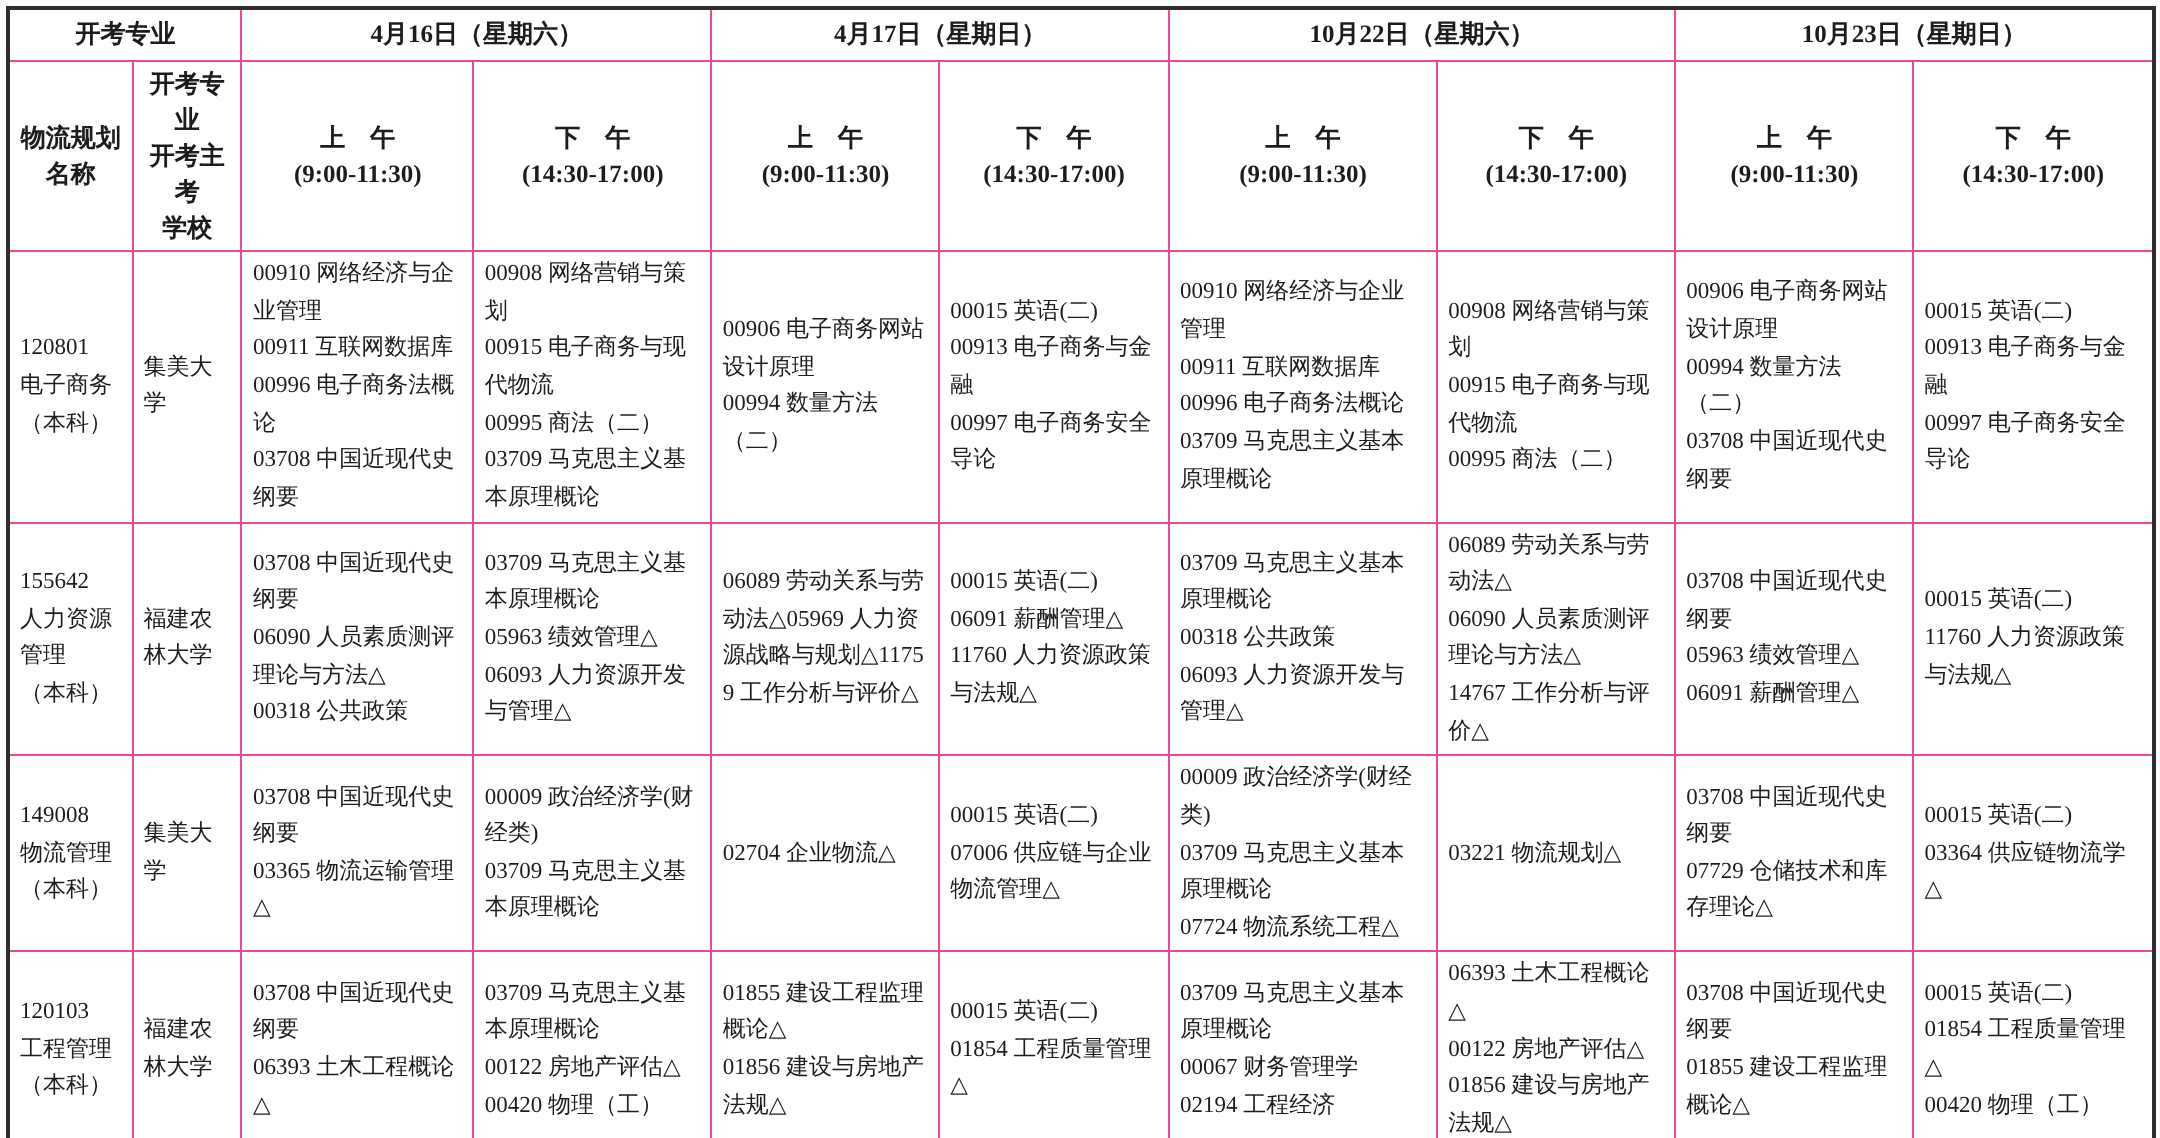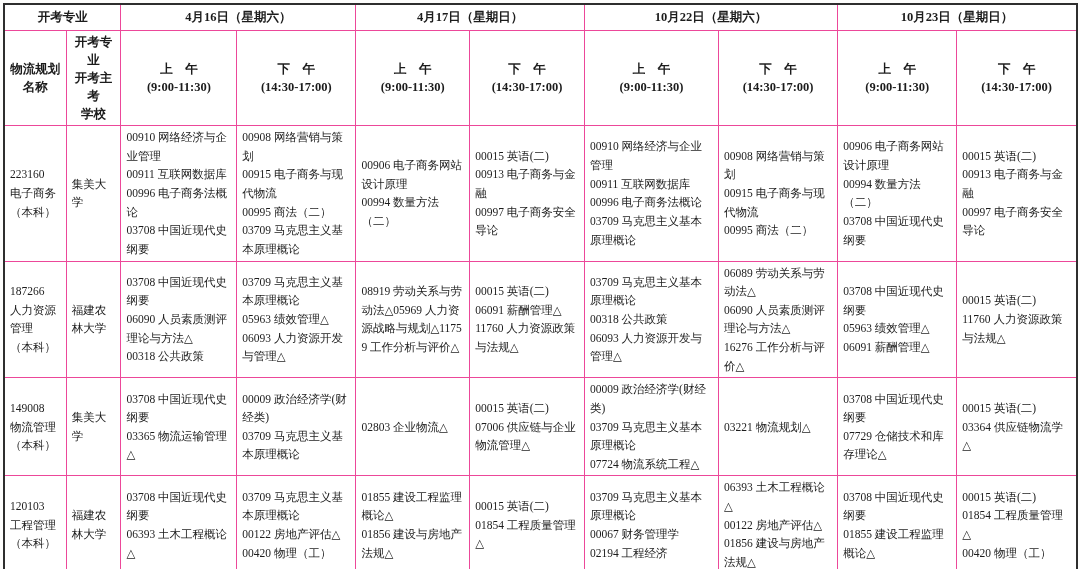--- a/index.html
+++ b/index.html
@@ -101,21 +101,21 @@
         <th>下　午
 (14:30-17:00)</th>
         <th>上　午
 (9:00-11:30)</th>
         <th>下　午
 (14:30-17:00)</th>
       </tr>
     </thead>
     <tbody>
       <tr class="r0">
-        <th class="major-cell">223160
+        <th class="major-cell">120801
 电子商务
 （本科）</th>
         <th class="school-cell">集美大学</th>
         <td class="cell">00910 网络经济与企业管理
 00911 互联网数据库
 00996 电子商务法概论
 03708 中国近现代史纲要</td>
         <td class="cell">00908 网络营销与策划
 00915 电子商务与现代物流
 00995 商法（二）
@@ -133,56 +133,56 @@
 00915 电子商务与现代物流
 00995 商法（二）</td>
         <td class="cell">00906 电子商务网站设计原理
 00994 数量方法（二）
 03708 中国近现代史纲要</td>
         <td class="cell">00015 英语(二)
 00913 电子商务与金融
 00997 电子商务安全导论</td>
       </tr>
       <tr class="r1">
-        <th class="major-cell">187266
+        <th class="major-cell">155642
 人力资源管理
 （本科）</th>
         <th class="school-cell">福建农林大学</th>
         <td class="cell">03708 中国近现代史纲要
 06090 人员素质测评理论与方法△
 00318 公共政策</td>
         <td class="cell">03709 马克思主义基本原理概论
 05963 绩效管理△
 06093 人力资源开发与管理△</td>
-        <td class="cell">08919 劳动关系与劳动法△05969 人力资源战略与规划△11759 工作分析与评价△</td>
+        <td class="cell">06089 劳动关系与劳动法△05969 人力资源战略与规划△11759 工作分析与评价△</td>
         <td class="cell">00015 英语(二)
 06091 薪酬管理△
 11760 人力资源政策与法规△</td>
         <td class="cell">03709 马克思主义基本原理概论
 00318 公共政策
 06093 人力资源开发与管理△</td>
         <td class="cell">06089 劳动关系与劳动法△
 06090 人员素质测评理论与方法△
-16276 工作分析与评价△</td>
+14767 工作分析与评价△</td>
         <td class="cell">03708 中国近现代史纲要
 05963 绩效管理△
 06091 薪酬管理△</td>
         <td class="cell">00015 英语(二)
 11760 人力资源政策与法规△</td>
       </tr>
       <tr class="r2">
         <th class="major-cell">149008
 物流管理
 （本科）</th>
         <th class="school-cell">集美大学</th>
         <td class="cell">03708 中国近现代史纲要
 03365 物流运输管理△</td>
         <td class="cell">00009 政治经济学(财经类)
 03709 马克思主义基本原理概论</td>
-        <td class="cell">02803 企业物流△</td>
+        <td class="cell">02704 企业物流△</td>
         <td class="cell">00015 英语(二)
 07006 供应链与企业物流管理△</td>
         <td class="cell">00009 政治经济学(财经类)
 03709 马克思主义基本原理概论
 07724 物流系统工程△</td>
         <td class="cell">03221 物流规划△</td>
         <td class="cell">03708 中国近现代史纲要
 07729 仓储技术和库存理论△</td>
         <td class="cell">00015 英语(二)
 03364 供应链物流学△</td>

